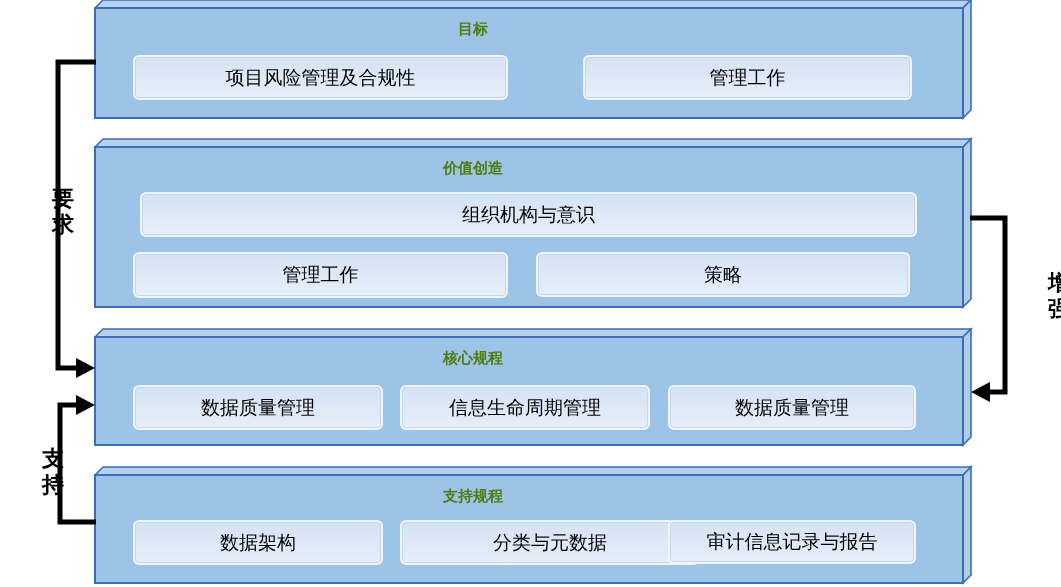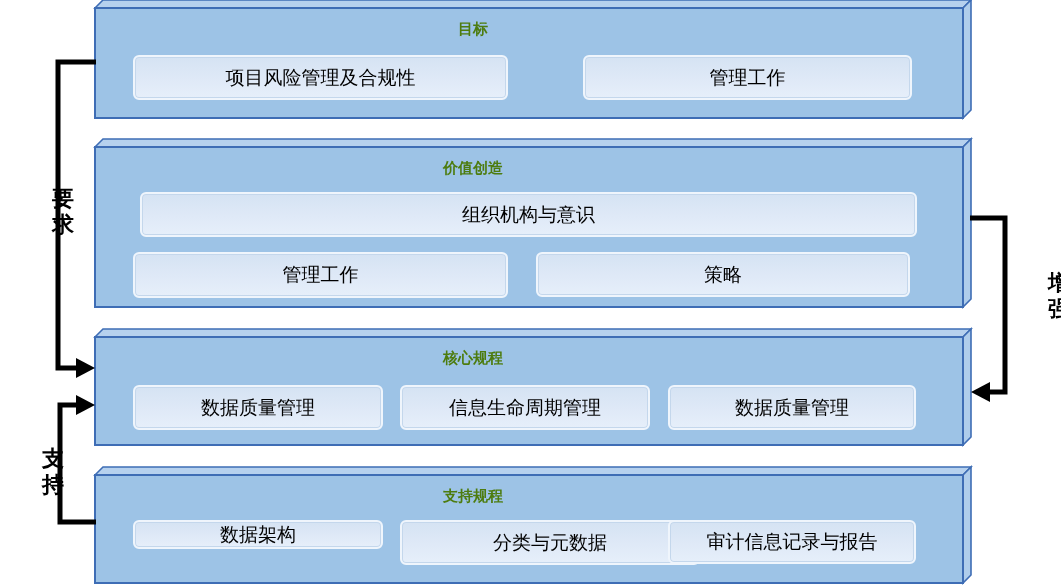--- a/index.html
+++ b/index.html
@@ -98,21 +98,21 @@
   <div class="item" style="left:583px; top:55px; width:329px; height:45px">管理工作</div>
 
   <div class="item" style="left:140px; top:192px; width:777px; height:45px">组织机构与意识</div>
   <div class="item" style="left:133px; top:252px; width:375px; height:46px">管理工作</div>
   <div class="item" style="left:536px; top:252px; width:374px; height:45px">策略</div>
 
   <div class="item" style="left:133px; top:385px; width:250px; height:45px">数据质量管理</div>
   <div class="item" style="left:400px; top:385px; width:250px; height:45px">信息生命周期管理</div>
   <div class="item" style="left:668px; top:385px; width:248px; height:45px">数据质量管理</div>
 
-  <div class="item" style="left:133px; top:520px; width:250px; height:29px">数据架构</div>
+  <div class="item" style="left:133px; top:520px; width:250px; height:45px">数据架构</div>
   <div class="item" style="left:400px; top:520px; width:300px; height:45px">分类与元数据</div>
   <div class="item" style="left:668px; top:520px; width:248px; height:44px">审计信息记录与报告</div>
 
   <div class="side-label" style="left:22px;  top:186px">要求</div>
   <div class="side-label" style="left:12px;  top:446px">支持</div>
   <div class="side-label" style="left:1018px;top:270px">增强</div>
 
 </div>
 
 </body></html>

